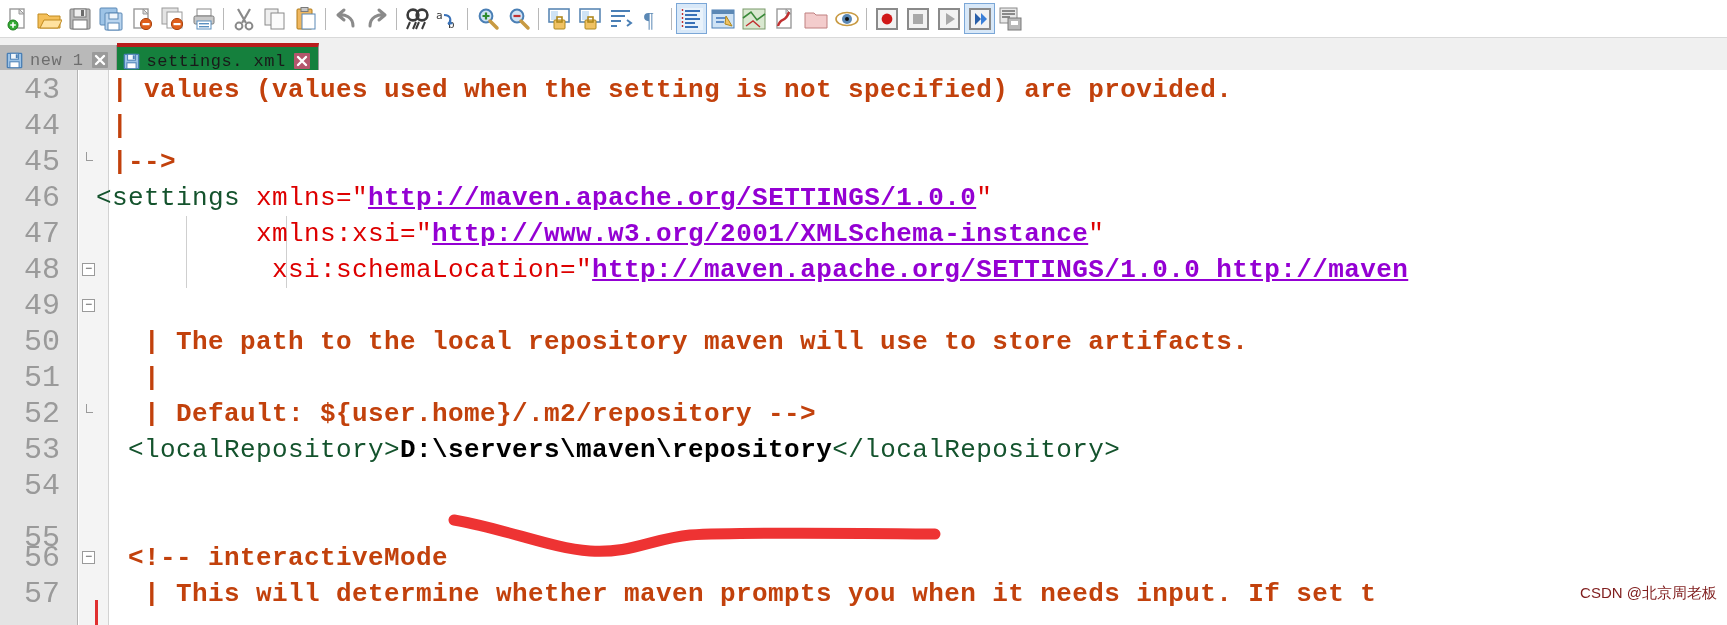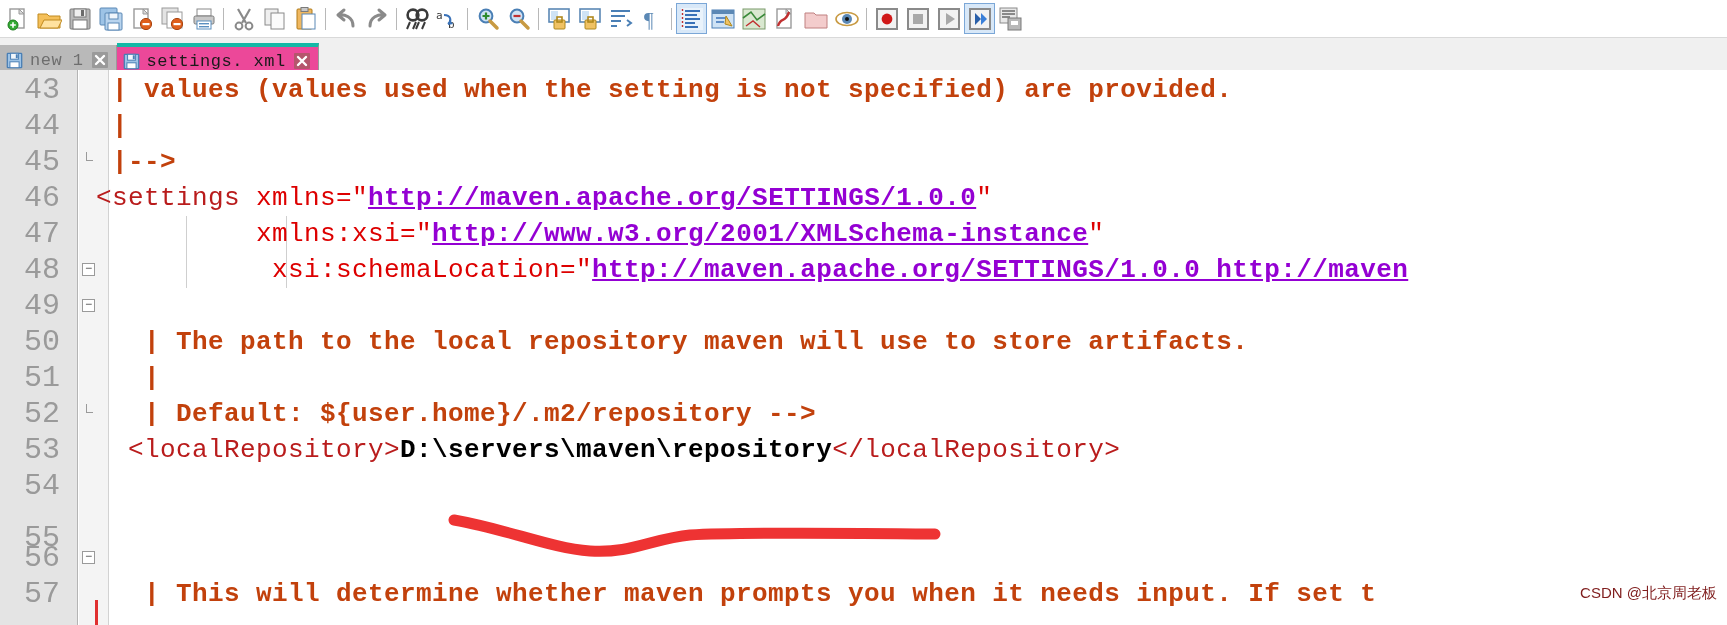--- a/index.html
+++ b/index.html
@@ -46,23 +46,23 @@
     font-family: "Liberation Mono", monospace;
     font-size: 17px;
     position: relative;
     border-right: 1px solid #9a9a9a;
   }
   .tab.inactive {
     background: #b9b9b9;
     color: #6e6e6e;
   }
   .tab.active {
-    background: #ec4899;
+    background: #15803d;
     color: #1a1a1a;
-    border-top: 4px solid #14b8a6;
+    border-top: 4px solid #b91c1c;
     height: 32px;
   }
   .tab-icon {
     width: 17px; height: 17px; margin-right: 7px; flex: none;
   }
   .tab-label { white-space: nowrap; letter-spacing: 0.5px; }
   .tab-close {
     width: 16px; height: 16px; margin-left: 8px; flex: none;
   }
 
@@ -128,21 +128,21 @@
   .code {
     position: absolute; left: 96px; top: 0;
     height: 36px; line-height: 36px;
     white-space: pre;
     font-family: "Liberation Mono", monospace;
     font-size: 26px;
     letter-spacing: 0.4px;
     color: #222;
   }
   .cmt  { color: #c2410c; font-weight: bold; }
-  .tag  { color: #b91c1c; }
+  .tag  { color: #14532d; }
   .attr { color: #dd0000; }
   .txt  { color: #000000; font-weight: bold; }
   .url  { color: #9400d3; font-weight: bold; text-decoration: underline; }
   .quote{ color: #dd0000; }
 
   
   .guide {
     position: absolute;
     width: 1px;
     background: #cfcfcf;
@@ -484,20 +484,21 @@
         <div class="lnum">54</div>
         <div class="code"></div>
       </div>
       <div class="line" style="top: 450px;">
         <div class="lnum">55</div>
         <div class="code"></div>
       </div>
       <div class="line" style="top: 470px;">
         <div class="lnum">56</div>
         <div class="fold">−</div>
+        <div class="code"><span class="cmt">  &lt;!-- interactiveMode</span></div>
       </div>
       <div class="line" style="top: 506px;">
         <div class="lnum">57</div>
         <div class="code"><span class="cmt">   | This will determine whether maven prompts you when it needs input. If set t</span></div>
       </div>
     </div>
   <svg id="annotation" viewBox="0 0 540 50" xmlns="http://www.w3.org/2000/svg">
     <path d="M 14,12 C 70,22 110,40 150,43 C 190,46 215,30 250,27 C 300,24 400,25 495,26" stroke="#ee3333" stroke-width="11" fill="none" stroke-linecap="round" stroke-linejoin="round"></path>
   </svg>
   <div id="watermark">CSDN @北京周老板</div>

